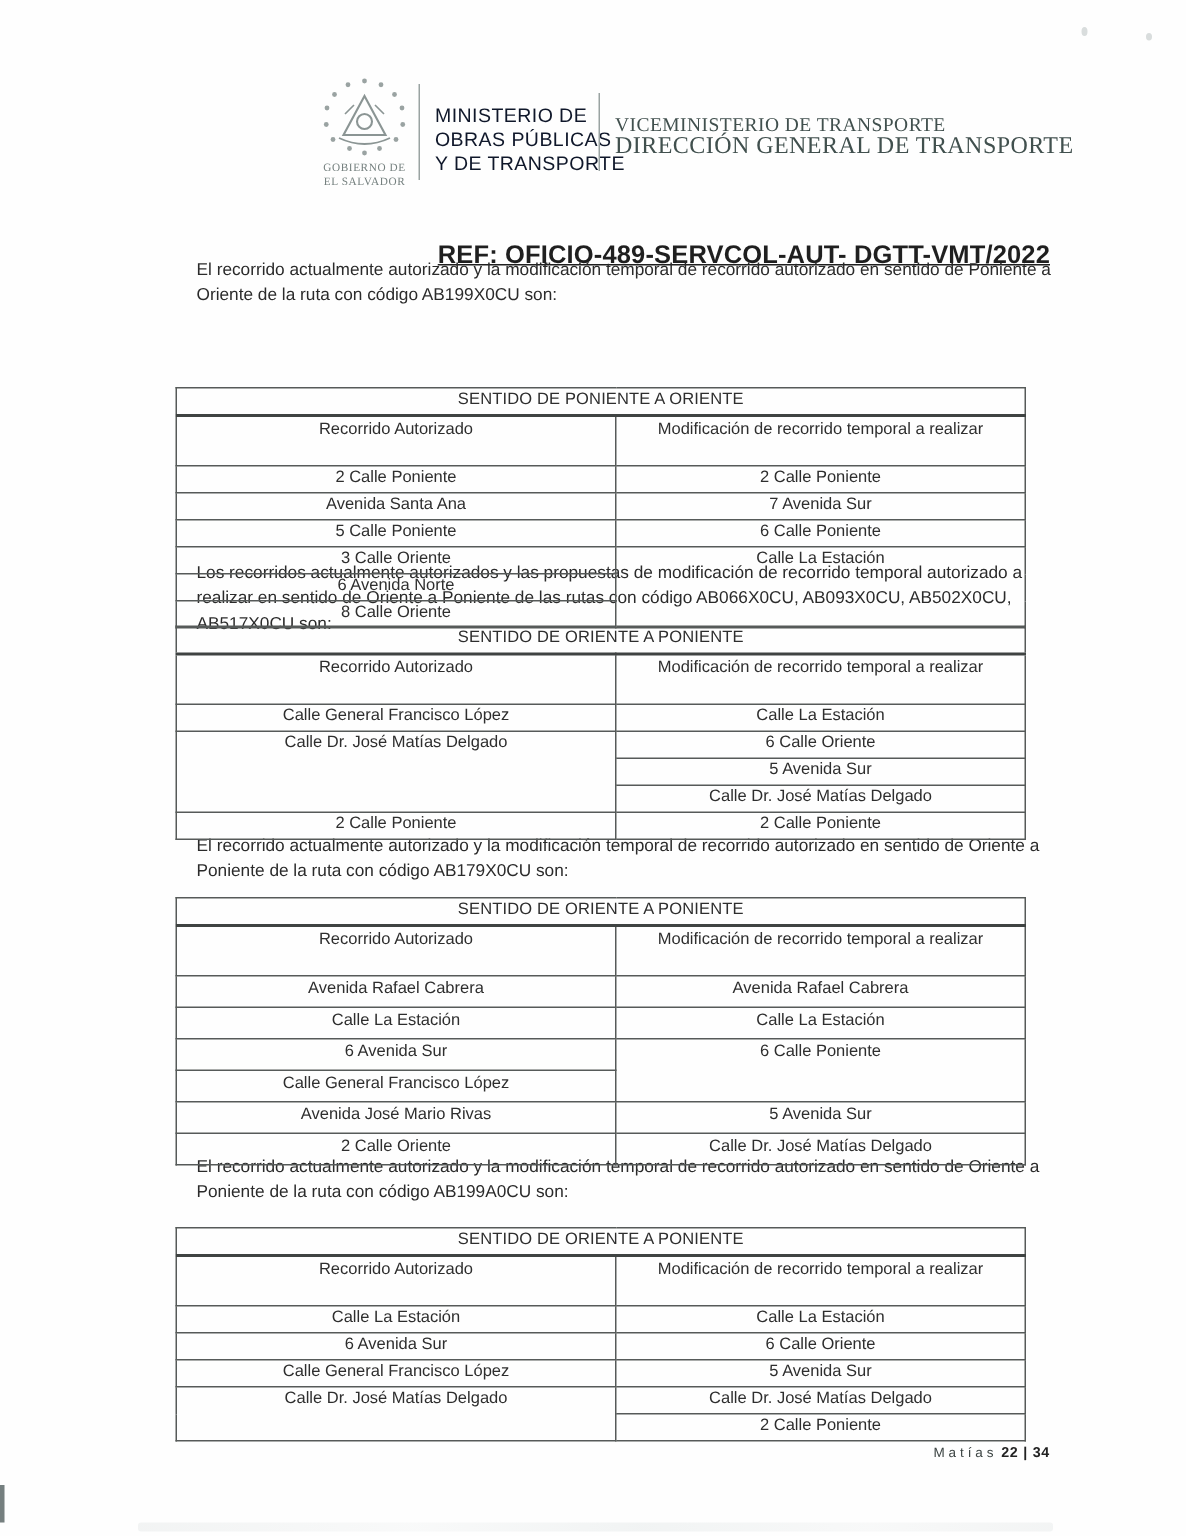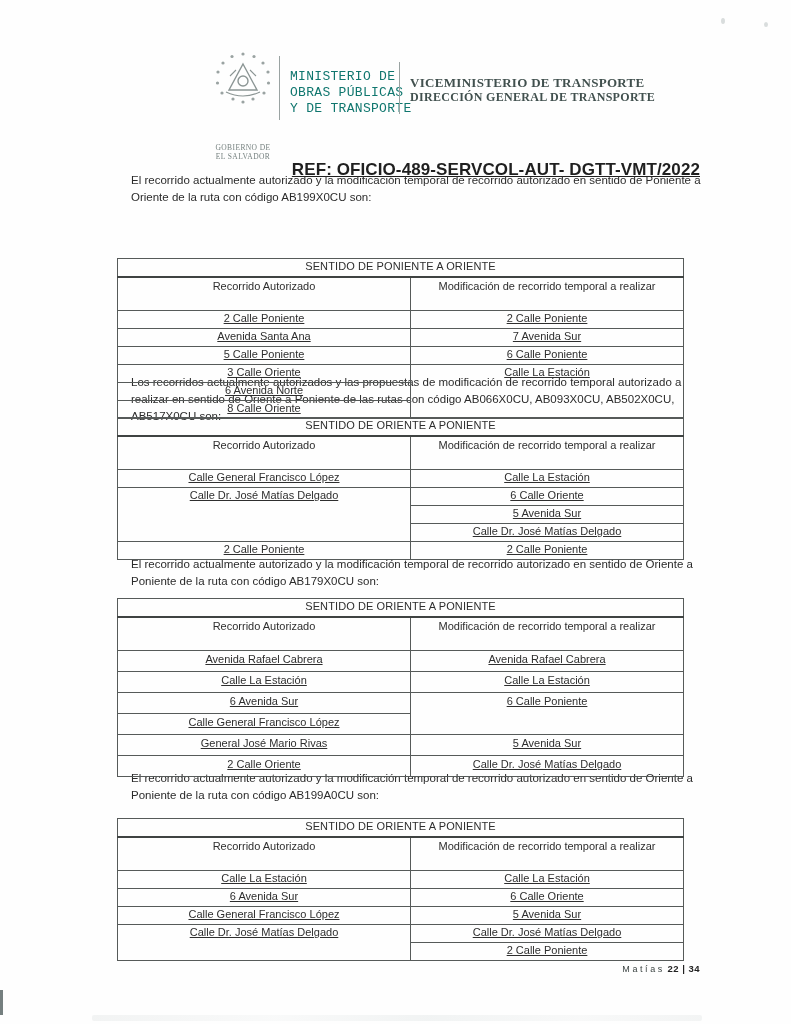--- a/index.html
+++ b/index.html
@@ -7,31 +7,31 @@
     width:791px;height:1024px;background:#ffffff;overflow:hidden;
     font-family:"Liberation Sans",sans-serif;color:#2d2d2d;position:relative;
   }
   .page{position:absolute;left:0;top:0;width:791px;height:1024px;background:#fefefe;}
 
   
   .hdr{position:absolute;left:0;top:0;width:791px;height:140px;}
   .seal{position:absolute;left:212px;top:50px;width:62px;height:60px;}
   .seal-caption{position:absolute;left:201px;top:108px;width:84px;text-align:center;
     font-family:"Liberation Serif",serif;font-size:7.5px;line-height:8.5px;
-    color:#75807f;letter-spacing:.4px;margin-top:36px;}
+    color:#75807f;letter-spacing:.4px;}
   .vdiv{position:absolute;width:1px;background:#9aa3a2;}
   .vdiv1{left:279px;top:56px;height:64px;}
   .vdiv2{left:399px;top:62px;height:52px;}
   .ministry{position:absolute;left:290px;top:69px;
-    font-family:Liberation Mono, monospace;font-size:13px;line-height:16px;
-    color:#0f766e;letter-spacing:.3px;}
+    font-family:Liberation Sans, sans-serif;font-size:13px;line-height:16px;
+    color:#0f172a;letter-spacing:.3px;}
   .vice{position:absolute;left:410px;top:75px;font-family:"Liberation Serif",serif;
-    color:#41504e;font-weight:bold;}
+    color:#41504e;font-weight:normal;}
   .vice .l1{font-size:13px;line-height:15px;letter-spacing:.3px;}
-  .vice .l2{font-size:12px;line-height:15px;letter-spacing:.3px;}
+  .vice .l2{font-size:16px;line-height:15px;letter-spacing:.3px;}
 
   .scan-mark{position:absolute;background:#d9dddd;border-radius:50%;}
   .mark1{left:721px;top:18px;width:4px;height:6px;}
   .mark2{left:764px;top:22px;width:4px;height:5px;}
   .edge-mark{position:absolute;left:0;top:990px;width:3px;height:25px;background:#5d6868;opacity:.85;}
   .bottom-smudge{position:absolute;left:92px;top:1015px;width:610px;height:6px;
     background:linear-gradient(90deg,#eef0f0 0%,#f7f8f8 30%,#edf0f0 55%,#f6f7f7 80%,#eff1f1 100%);
     opacity:.75;border-radius:2px;}
 
   
@@ -47,21 +47,21 @@
 
   
   table.rt{position:absolute;left:117px;width:566px;border-collapse:collapse;
     font-size:11px;color:#2e2e2e;table-layout:fixed;
     border:1.6px solid #3f4342;}
   .t1{top:218px;margin-top:40px;} .t2{top:417px;} .t3{top:598px;} .t4{top:818px;}
   table.rt td{border:1px solid #565a59;padding:1px 4px;text-align:center;
     vertical-align:top;line-height:13.5px;overflow:hidden;}
   table.rt td.ttl{height:15px;border-bottom:2px solid #3f4342;font-size:11px;letter-spacing:.1px;}
   table.rt td.colh{height:30px;line-height:14px;}
-  table.rt td.c{height:15px;text-decoration:underline;}
+  table.rt td.c{height:15px;}
   table.rt.tall td.c{height:18px;line-height:15px;}
   table.rt col.left{width:293px;}
   table.rt col.right{width:273px;}
 
   
   .footer{position:absolute;right:91px;top:963px;font-size:9px;color:#3c4443;}
   .footer .pg-label{letter-spacing:2.6px;font-weight:normal;}
   .footer .pg-num{font-weight:bold;font-size:9.5px;letter-spacing:.5px;color:#222;text-align:right;}
 </style>
 </head>
@@ -214,21 +214,21 @@
         <td class="c">Calle La Estación</td>
         </tr>
     <tr>
           <td class="c">6 Avenida Sur</td>
         <td class="c" rowspan="2">6 Calle Poniente</td>
         </tr>
     <tr>
           <td class="c">Calle General Francisco López</td>
         </tr>
     <tr>
-          <td class="c">General José Mario Rivas</td>
+          <td class="c">Avenida José Mario Rivas</td>
         <td class="c">5 Avenida Sur</td>
         </tr>
     <tr>
           <td class="c">2 Calle Oriente</td>
         <td class="c">Calle Dr. José Matías Delgado</td>
         </tr>
   </tbody>
     </table>
 
   <table class="rt t4">

